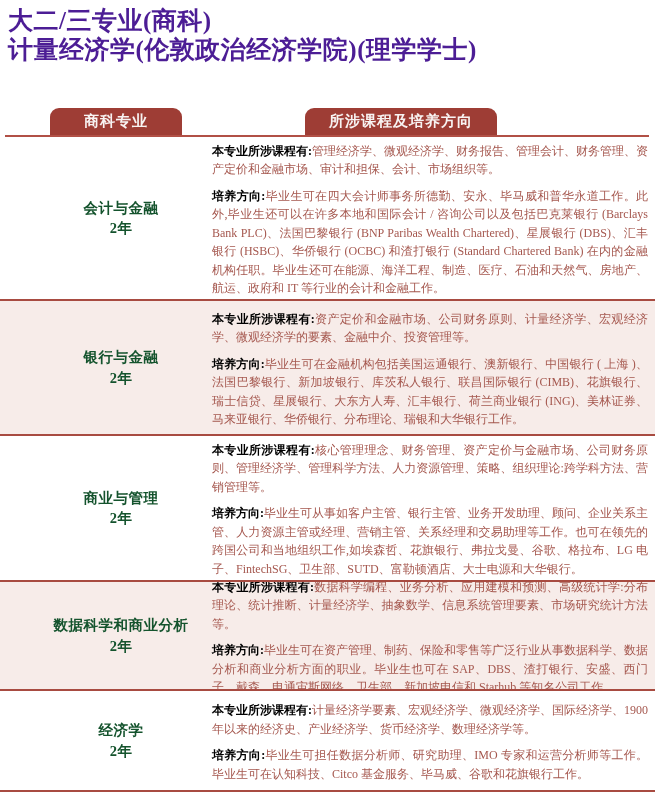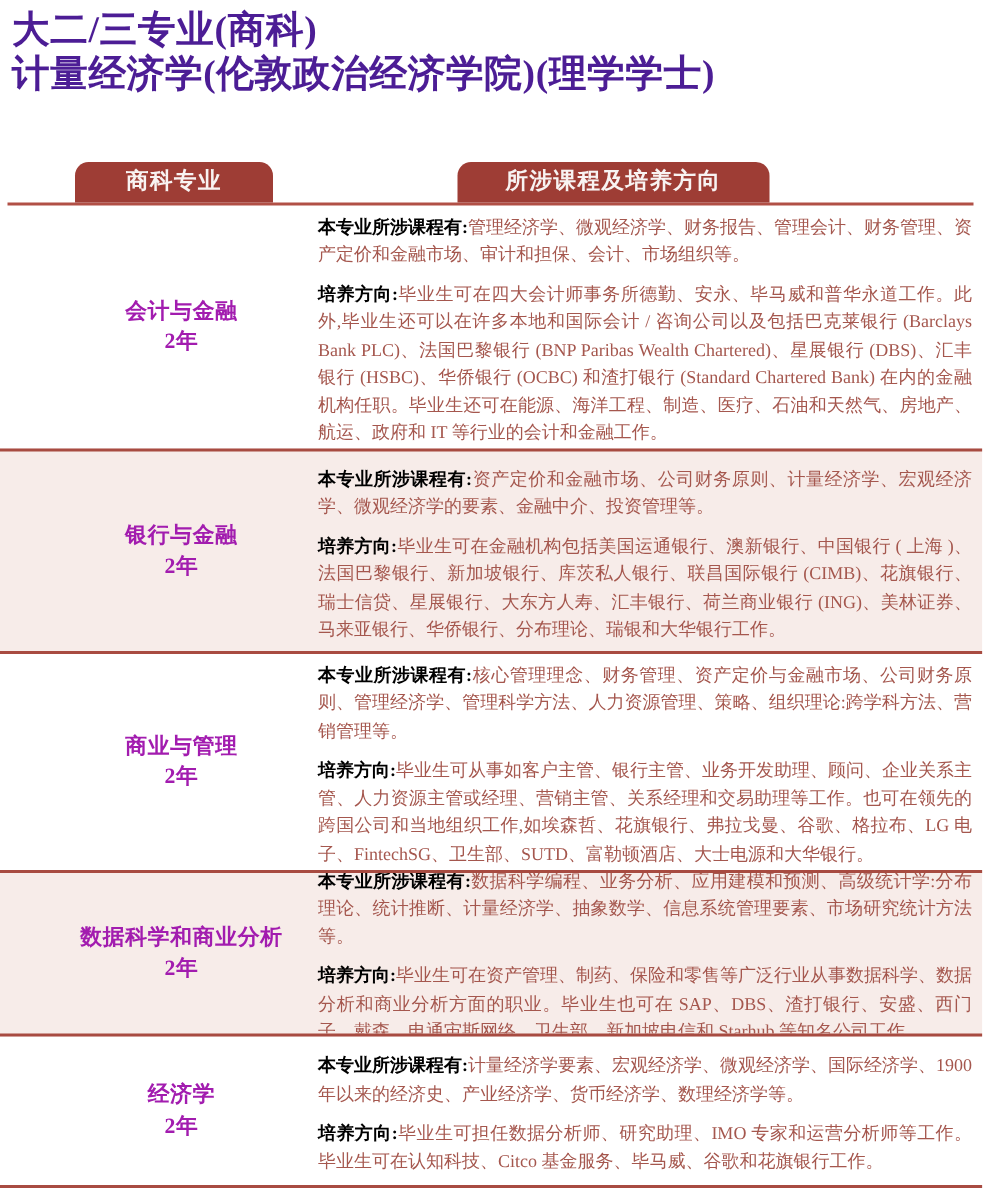--- a/index.html
+++ b/index.html
@@ -21,40 +21,40 @@
   }
   .badge {
     position:absolute; bottom:0; height:27px;
     background:#9e3d35; color:#f8f3f2;
     border-radius:9px 9px 0 0;
     font-size:15px; font-weight:bold; line-height:27px; text-align:center;
     letter-spacing:1px;
     margin-top:16px;
   }
   .badge-1 { left:45px; width:132px; }
-  .badge-2 { left:300px; width:208px; }
+  .badge-2 { left:300px; width:192px; }
   .rows { position:absolute; top:137px; left:0; right:0; }
   .row { display:flex; box-sizing:border-box; overflow:hidden; }
   .row.striped {
     background:#f7ece9;
     border-top:2px solid #a84b41;
     border-bottom:2px solid #a84b41;
   }
   .row:last-child { border-bottom:2px solid #a84b41; }
   .row-1 { height:162px; }
   .row-2 { height:137px; }
   .row-3 { height:144px; }
   .row-4 { height:111px; }
   .row-5 { height:101px; }
   .row-left {
     flex:none; width:212px; box-sizing:border-box; padding-left:30px;
     display:flex; flex-direction:column; align-items:center; justify-content:center;
   }
   .major, .duration {
-    font-size:14.5px; font-weight:bold; color:#a21caf;
+    font-size:14.5px; font-weight:bold; color:#14532d;
     line-height:1.4; text-align:center; letter-spacing:0.5px;
   }
   .row-right {
     flex:1; box-sizing:border-box;
     padding:11px 7px 8px 0;
     display:flex; flex-direction:column; justify-content:center;
   }
   .row-right p {
     margin:0 0 8px 0;
     font-size:12px; line-height:18.5px;

